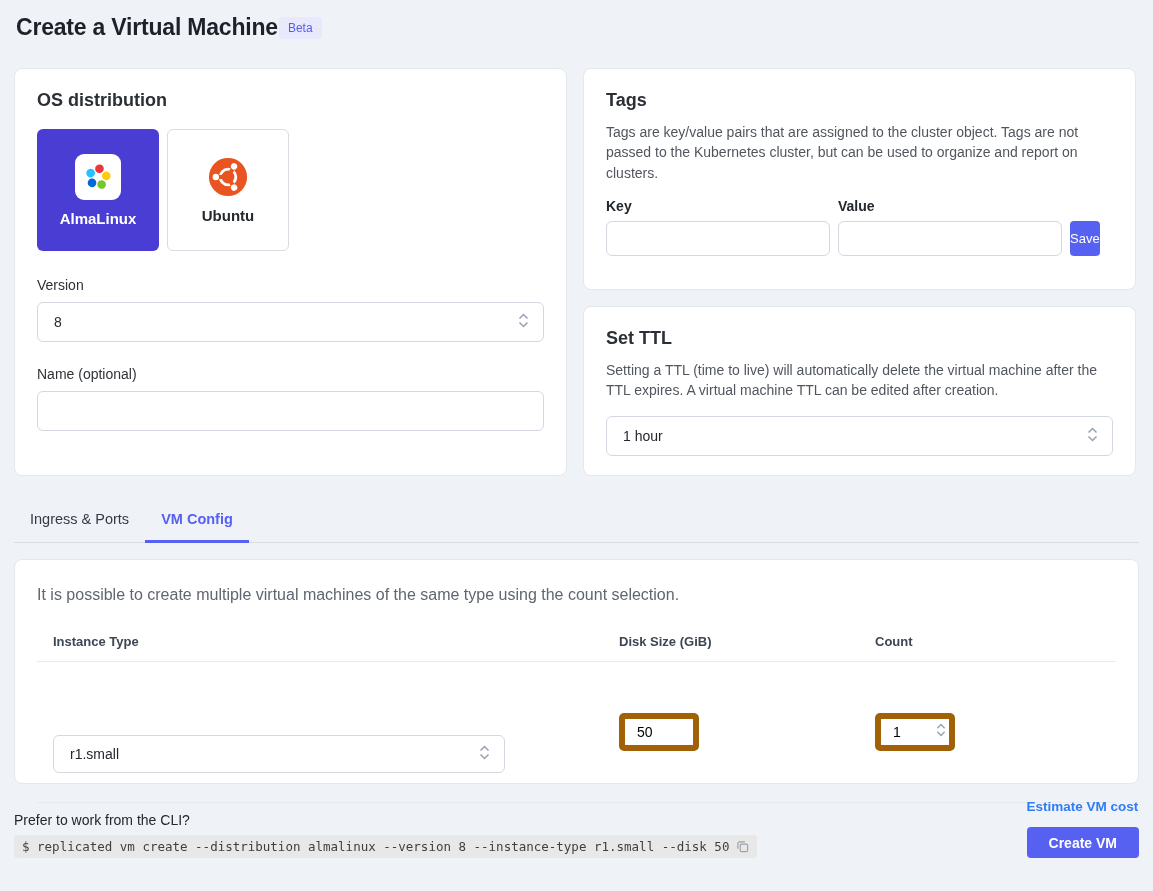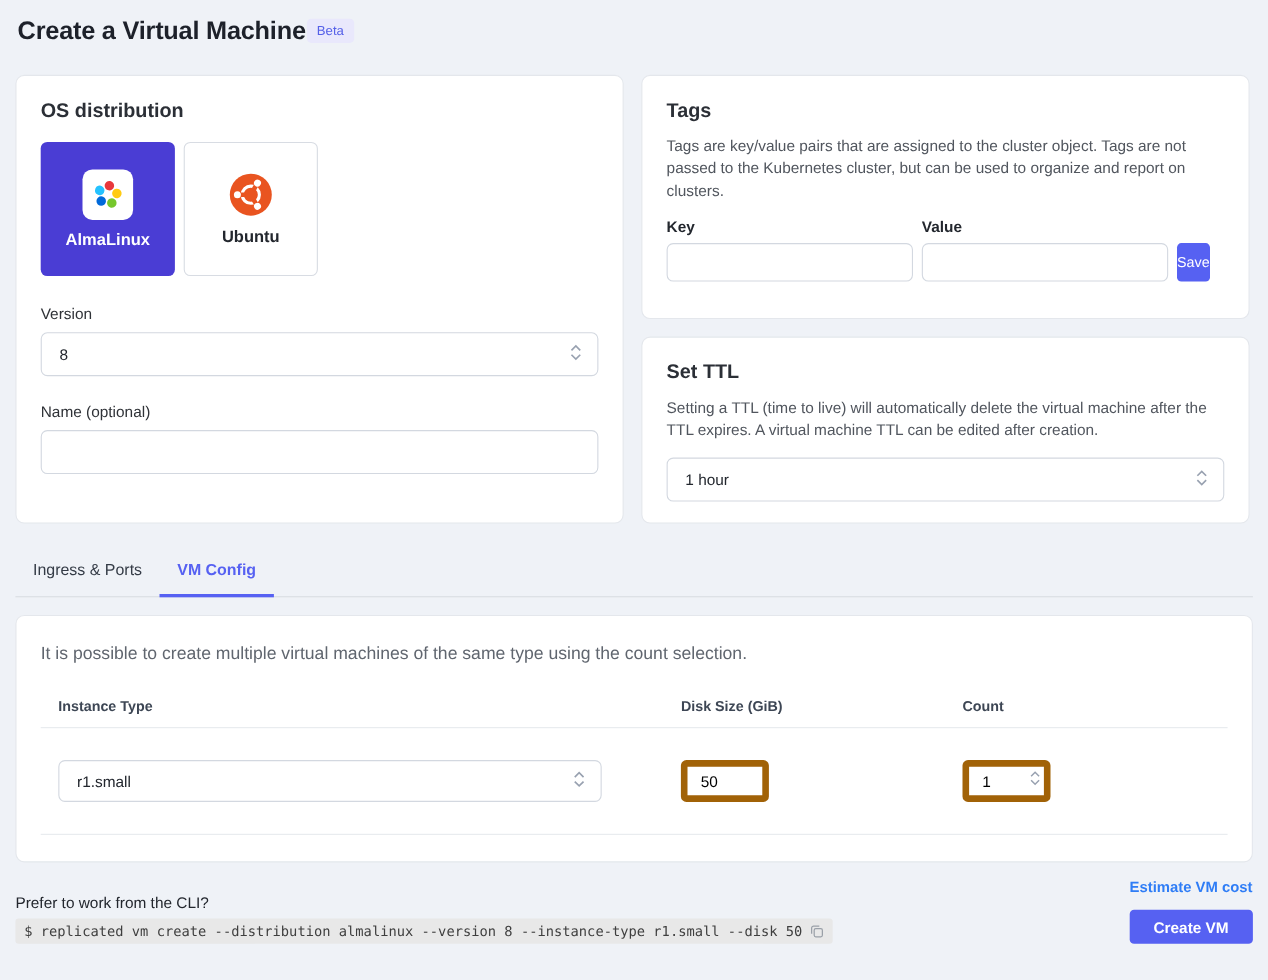--- a/index.html
+++ b/index.html
@@ -90,40 +90,40 @@
   .tab-inactive { color: #343b46; }
 
   
   .vmconfig-card { margin-top: 16px; height: 225px; padding: 26px 22px; }
   .vm-desc { font-size: 16px; color: #60666f; }
   .vm-table { margin-top: 30px; }
   .vm-cols { display: flex; padding: 0 0 12px 16px; }
   .vm-col-h { font-size: 13px; font-weight: 700; color: #3d4654; }
   .c1 { width: 566px; } .c2 { width: 256px; } .c3 { flex: 1; }
   .vm-row { display: flex; align-items: center; border-top: 1px solid #e7eaee; border-bottom: 1px solid #e7eaee; padding: 29px 0 29px 16px; }
-  .instance-select { width: 494px; height: 38px; }
+  .instance-select { width: 452px; height: 38px; margin-top: 44px; }
   .small-input {
     width: 80px; height: 38px; border: 6px solid #a16207; border-radius: 5px;
     font-size: 14px; padding: 0 12px; outline: none; font-family: "Liberation Sans", sans-serif;
   }
   .count-wrap { position: relative; width: 80px; }
   .count-wrap .small-input { padding-right: 28px; width: 80px; }
   .count-wrap .chev { position: absolute; right: 9px; top: 50%; transform: translateY(-50%); }
 
   
   .footer { display: flex; justify-content: space-between; margin-top: 12px; }
   .footer-left { margin-top: 16px; }
   .cli-prompt { font-size: 14px; color: #23272e; }
   .cli-strip {
     margin-top: 7px; background: #e8e8e8; border-radius: 3px; padding: 4px 8px;
     display: inline-flex; align-items: center; gap: 7px;
   }
   .cli-code { font-family: "DejaVu Sans Mono", monospace; font-size: 12.5px; color: #3f3f3f; white-space: pre; }
   .copy-btn { background: none; border: none; cursor: pointer; display: flex; align-items: center; padding: 0; }
-  .footer-right { display: flex; flex-direction: column; align-items: center; margin-top: 3px; }
+  .footer-right { display: flex; flex-direction: column; align-items: flex-start; margin-top: 3px; }
   .estimate-link { font-size: 13.5px; font-weight: 700; color: #2f7df6; text-decoration: none; cursor: pointer; }
   .create-btn {
     margin-top: 13px; background: #5661f2; color: #fff; border: none; border-radius: 4px;
     height: 31px; padding: 0 22px; font-size: 14px; font-weight: 700;
     font-family: "Liberation Sans", sans-serif; cursor: pointer;
   }
 </style>
 </head>
 <body>
 

